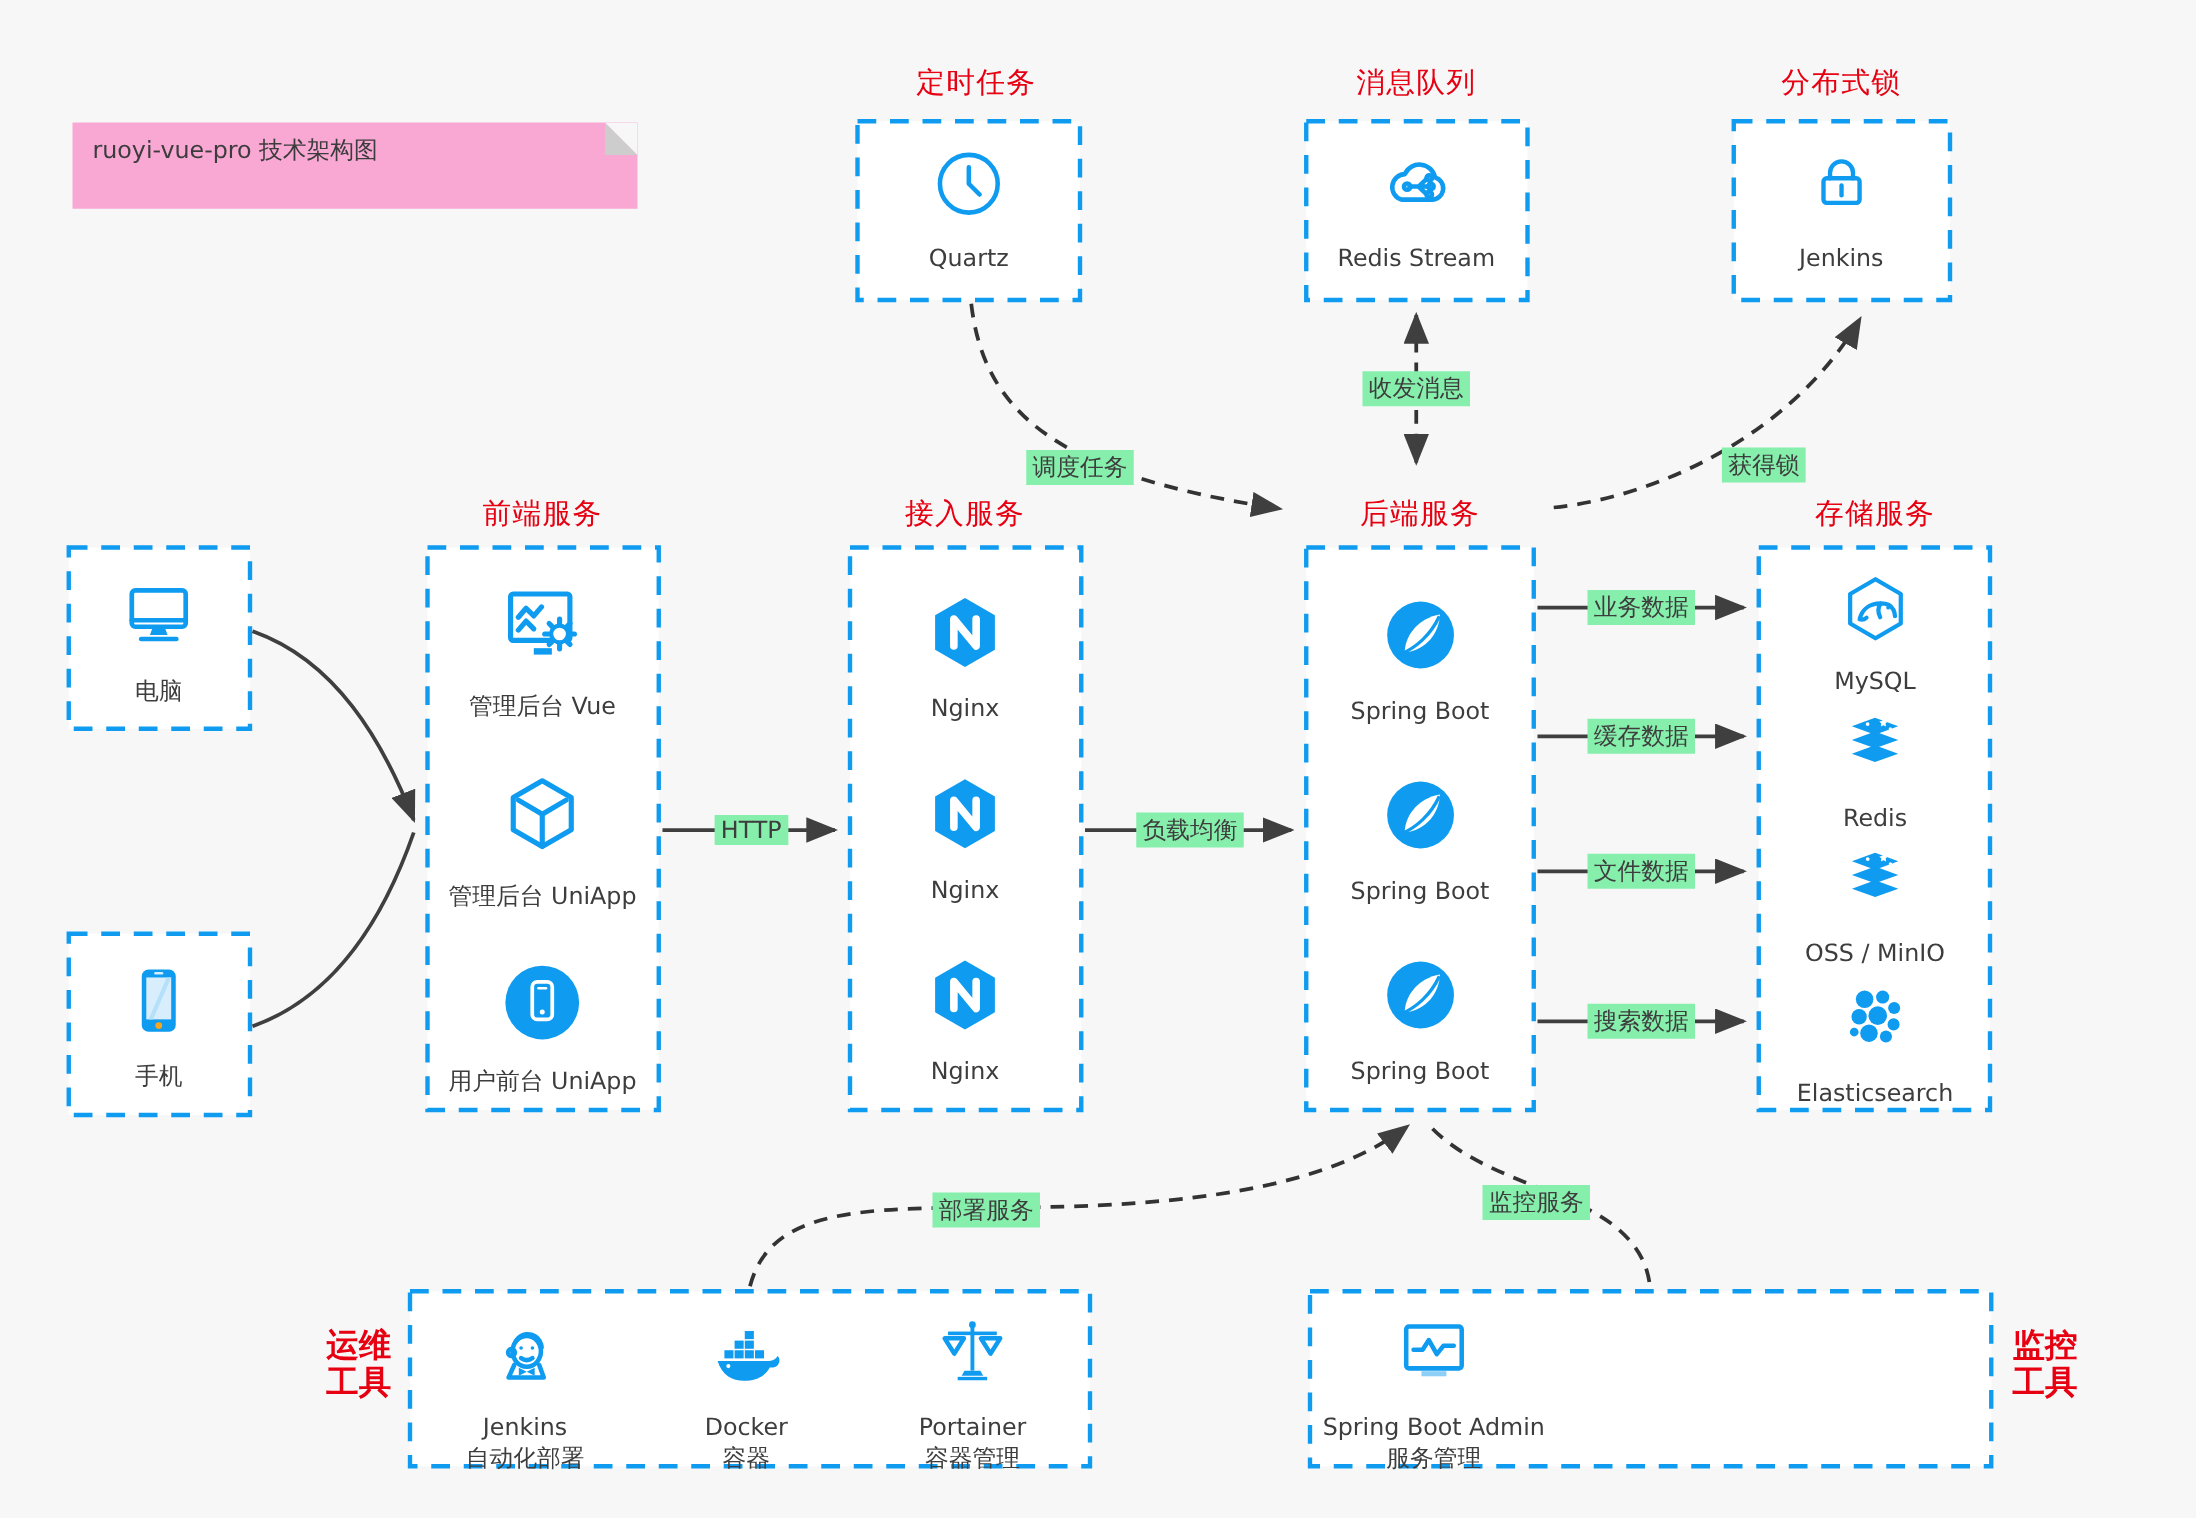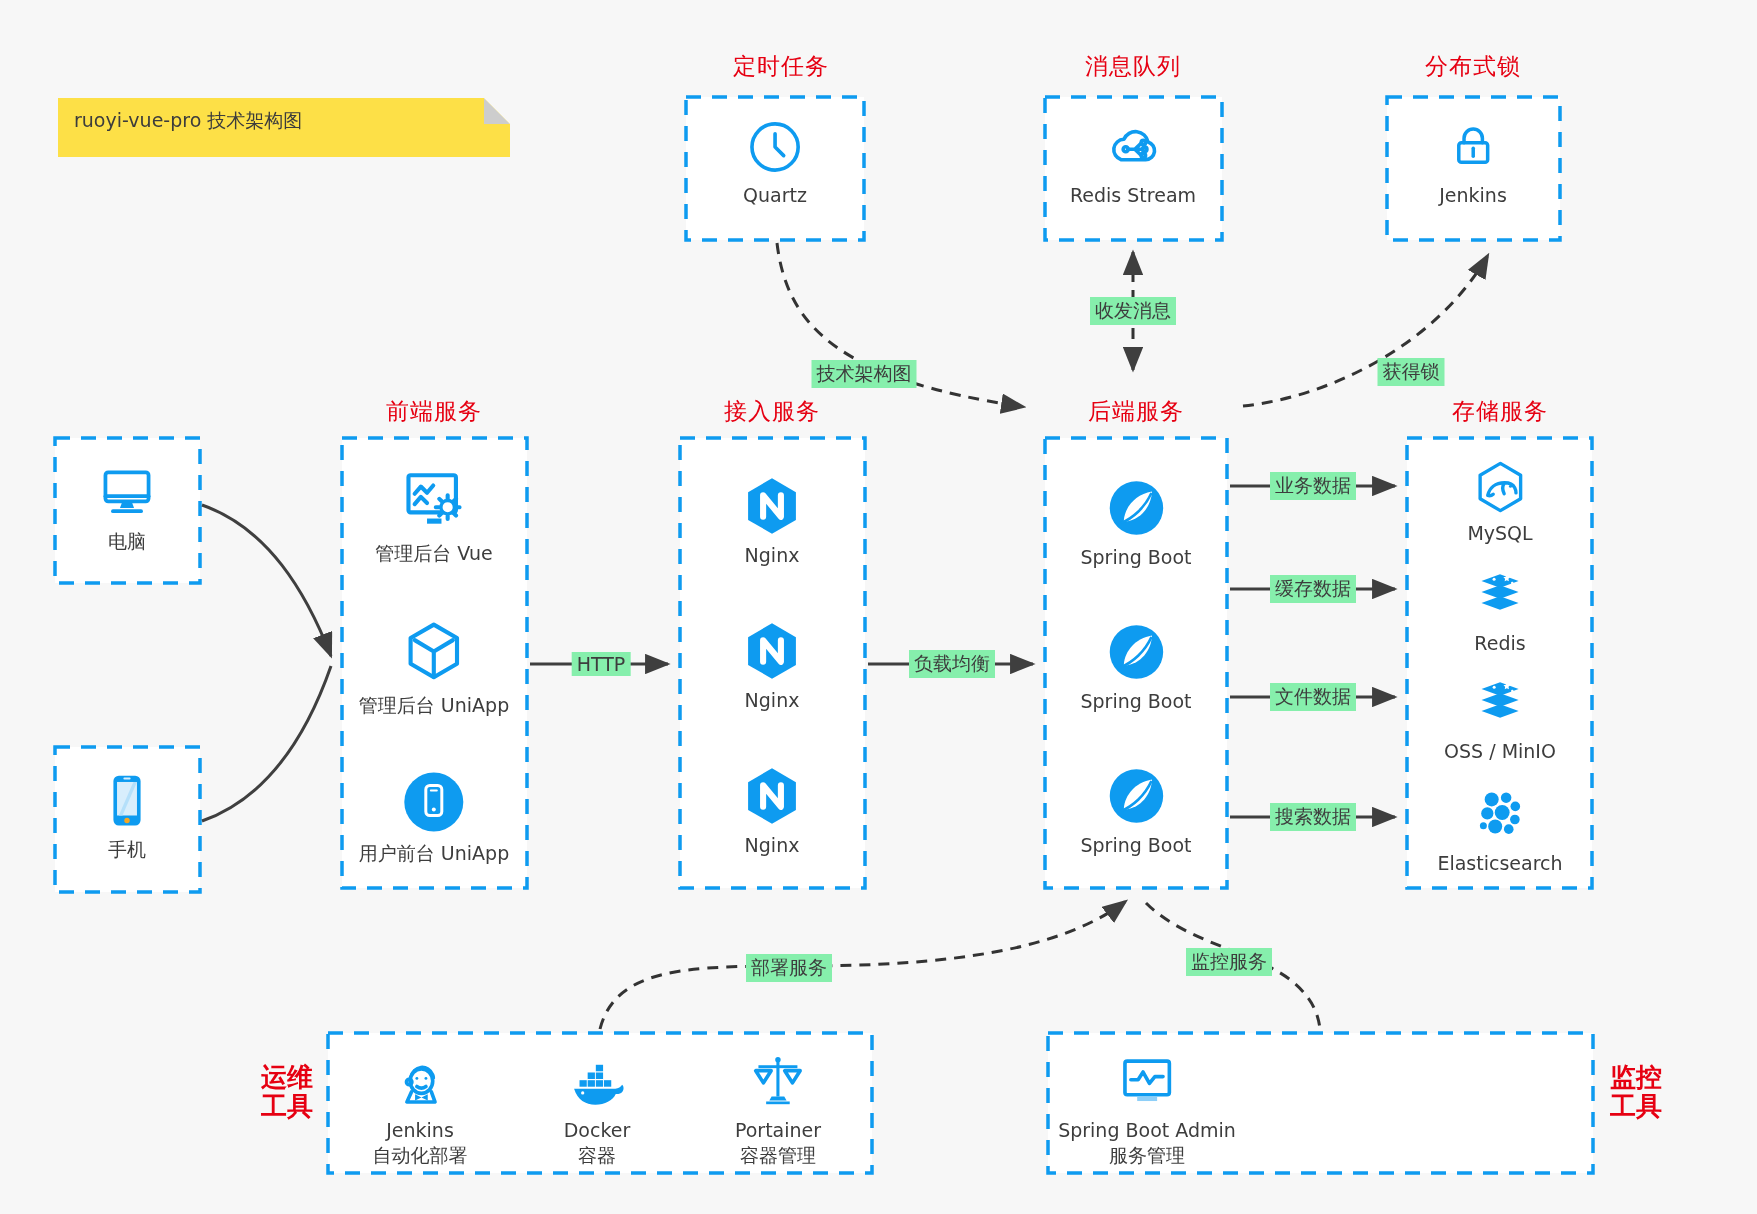--- a/index.html
+++ b/index.html
@@ -11,24 +11,24 @@
     font-family:"DejaVu Sans","Liberation Sans",sans-serif;color:var(--text);
   }
   #wires{position:absolute;left:0;top:0;}
   .gbox{fill:#ffffff;stroke:var(--blue);stroke-width:3.5;stroke-dasharray:15 11;}
   .solid{stroke:var(--line);stroke-width:3;fill:none;}
   .dashed{stroke:#333333;stroke-width:3;fill:none;stroke-dasharray:11 8;}
   .arrhead{fill:var(--line);}
   .rt{position:absolute;transform:translate(-50%,-50%);color:var(--red);font-size:23px;font-weight:normal;white-space:nowrap;letter-spacing:1px;}
   .rt2{position:absolute;transform:translate(-50%,-50%);color:var(--red);font-size:26px;font-weight:bold;text-align:center;line-height:29px;white-space:nowrap;}
   .chip{position:absolute;transform:translate(-50%,-50%);background:#86efac;padding:1px 5px;font-size:19px;color:var(--text);white-space:nowrap;}
-  .node{position:absolute;transform:translateX(-50%);display:flex;flex-direction:column;align-items:center;gap:7px;}
+  .node{position:absolute;transform:translateX(-50%);display:flex;flex-direction:column;align-items:center;gap:19px;}
   .nl{font-size:19px;color:var(--text);white-space:nowrap;text-align:center;line-height:25px;}
-  .note{position:absolute;left:58px;top:98px;width:452px;height:59px;box-sizing:border-box;
-        background:#fde047;padding:10px 16px;font-size:19px;line-height:25px;color:#3c3c3c;}
+  .note{position:absolute;left:58px;top:98px;width:452px;height:69px;box-sizing:border-box;
+        background:#f9a8d4;padding:10px 16px;font-size:19px;line-height:25px;color:#3c3c3c;}
   .fold{position:absolute;top:0;right:0;}
   
   svg .s{stroke:var(--blue);fill:none;stroke-width:4;stroke-linecap:round;stroke-linejoin:round;}
   svg .f{fill:var(--blue);stroke:none;}
   svg .w{fill:#ffffff;stroke:none;}
 </style>
 </head>
 <body>
 
 <div id="canvas">
@@ -92,21 +92,21 @@
     <div>监控</div>
     <div>工具</div>
   </div>
 
   <div class="chip" style="left:601px;top:664px">HTTP</div>
   <div class="chip" style="left:952px;top:664px">负载均衡</div>
   <div class="chip" style="left:1313px;top:486px">业务数据</div>
   <div class="chip" style="left:1313px;top:589px">缓存数据</div>
   <div class="chip" style="left:1313px;top:697px">文件数据</div>
   <div class="chip" style="left:1313px;top:817px">搜索数据</div>
-  <div class="chip" style="left:864px;top:374px">技术架构图</div>
+  <div class="chip" style="left:864px;top:374px">调度任务</div>
   <div class="chip" style="left:1133px;top:311px">收发消息</div>
   <div class="chip" style="left:1411px;top:372px">获得锁</div>
   <div class="chip" style="left:789px;top:968px">部署服务</div>
   <div class="chip" style="left:1229px;top:962px">监控服务</div>
 
   <div class="node" style="left:775px;top:118px">
     <svg width="58" height="58" viewBox="0 0 64 64">
       <circle class="s" cx="32" cy="32" r="25.5" stroke-width="4.2"></circle>
       <path class="s" stroke-width="4.2" d="M32,32 V17.5 M32,32 L41.5,41.5"></path>
     </svg>

